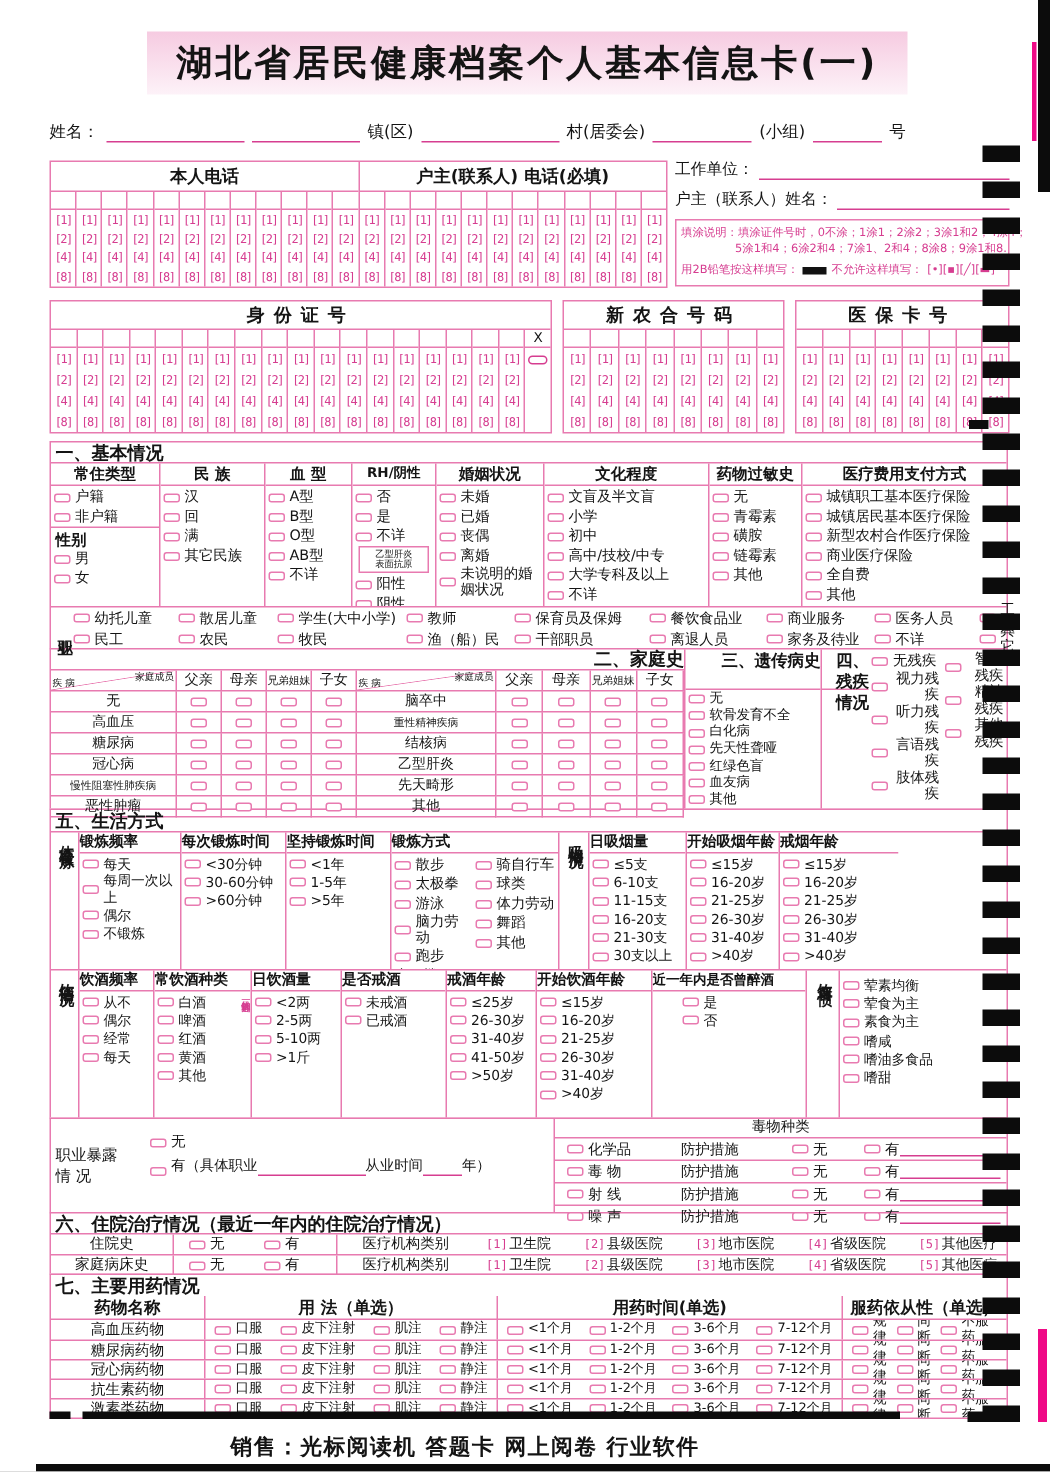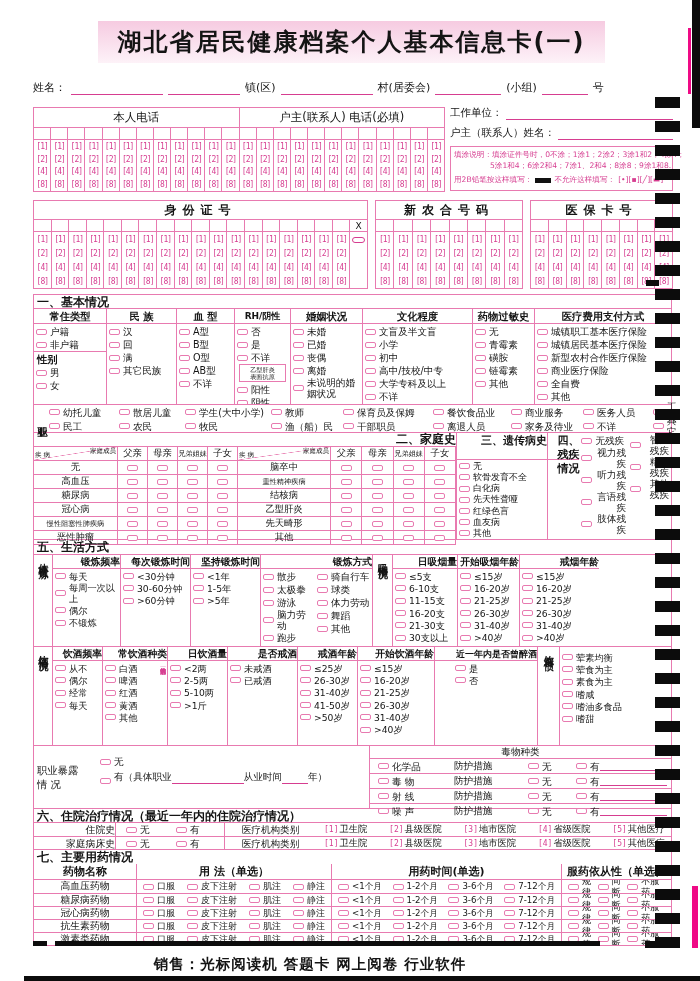--- a/index.html
+++ b/index.html
@@ -26,21 +26,21 @@
   .omr-blank{height:12px;border-bottom:1px solid var(--pink);flex:none;
     display:flex;align-items:center;justify-content:center;font-size:9px;color:var(--ink);}
   .omr-d{flex:1;display:flex;align-items:center;justify-content:center;color:var(--mag);
     font-size:8px;font-family:"DejaVu Sans Mono","Liberation Mono",monospace;letter-spacing:-1px;}
   .omr-oval{width:13px;height:6px;border:1px solid var(--mag);border-radius:3px;margin:5px auto 0;}
 
   .phone{position:absolute;left:33px;top:107px;width:412px;height:85px;border:1px solid var(--pink);display:flex;}
   .phone-half{flex:1;display:flex;flex-direction:column;}
   .phone-half.first{border-right:1px solid var(--pink);}
   .ph-title{height:20px;flex:none;border-bottom:1px solid var(--pink);display:flex;align-items:center;justify-content:center;
-    font-weight:normal;font-size:11.5px;}
+    font-weight:bold;font-size:11.5px;}
 
   .numblk{position:absolute;border:1px solid var(--pink);display:flex;flex-direction:column;}
   .idblk{left:33px;top:200px;width:335px;height:89px;}
   .coopblk{left:375px;top:200px;width:148px;height:89px;}
   .medblk{left:530px;top:200px;width:143px;height:89px;}
   .grid-title{height:19px;flex:none;border-bottom:1px solid var(--pink);display:flex;align-items:center;justify-content:center;
     font-weight:bold;font-size:12px;letter-spacing:6px;}
 
   
   .rtop{position:absolute;left:450px;top:106px;width:223px;font-size:10.5px;}
@@ -95,21 +95,21 @@
   .dis-cols{display:flex;flex:1;font-family:Liberation Serif, serif;}
   .dis-cols>div{padding:1px 2px 0;}
   .dis-c1{width:64px;}
 
   
   .band{display:grid;border-top:1px solid var(--pink);}
   .band.b1{grid-template-columns:18px 68px 70px 70px 112px 20px 65px 62px 80px 1fr;height:92px;}
   .band.b2{grid-template-columns:18px 50px 65px 60px 70px 60px 77px 103px 22px 1fr;height:99px;border-top:1px solid var(--pink);}
   .bcol{border-left:1px solid var(--pink);display:flex;flex-direction:column;overflow:hidden;position:relative;}
   .bcol:first-child{border-left:none;}
-  .b-h{height:14px;flex:none;line-height:14px;text-align:right;font-weight:bold;font-size:9.8px;border-bottom:1px solid var(--pink);white-space:nowrap;}
+  .b-h{height:14px;flex:none;line-height:14px;text-align:left;font-weight:bold;font-size:9.8px;border-bottom:1px solid var(--pink);white-space:nowrap;}
   .bcol .s1-opts .opt{min-height:12.3px;font-size:9.2px;}
   .side{display:flex;align-items:center;justify-content:center;font-weight:bold;font-size:10px;
     writing-mode:vertical-rl;text-orientation:upright;letter-spacing:2px;width:100%;}
   .mode-cols{display:flex;}
   .mode-cols>div{padding:1px 1px 0 2px;}
   .mode-c1{width:54px;}
   .knote{position:absolute;right:0px;top:16px;writing-mode:vertical-rl;text-orientation:upright;
     font-size:6.2px;color:var(--mag);line-height:7px;letter-spacing:0;}
 
   
@@ -120,21 +120,21 @@
   .expo-mid .row2{display:flex;align-items:flex-end;margin-top:3px;white-space:nowrap;}
   .expo-right{width:302px;flex:none;border-left:1px solid var(--pink);display:flex;flex-direction:column;}
   .poison-h{height:12px;line-height:12px;text-align:center;font-size:9.6px;flex:none;}
   .prow{flex:1;display:grid;grid-template-columns:84px 74px 48px 1fr;align-items:center;border-top:1px solid var(--pink);font-size:9.6px;}
   .prow .yes{display:flex;align-items:center;}
   .prow .yes .ul{flex:1;margin:0 4px 2px 0;}
 
   
   .s6-row{display:grid;grid-template-columns:82px 54px 54px 92px 1fr;height:13px;align-items:center;border-top:1px solid var(--pink);}
   .s6-row:first-of-type{border-top:none;}
-  .s6-label{text-align:right;font-size:9.8px;border-right:1px solid var(--pink);height:100%;line-height:13px;}
+  .s6-label{text-align:center;font-size:9.8px;border-right:1px solid var(--pink);height:100%;line-height:13px;}
   .s6-orgcell{border-left:1px solid var(--pink);height:100%;line-height:13px;text-align:center;font-size:9.6px;}
   .s6-orgs{display:flex;justify-content:space-between;padding:0 6px 0 8px;font-size:9.3px;}
   .orgnum{color:var(--mag);margin-right:1px;font-family:"DejaVu Sans Mono","Liberation Mono",monospace;font-size:8px;}
 
   
   .s7-head{display:grid;grid-template-columns:102px 195px 230px 1fr;height:16px;border-bottom:1px solid var(--pink);}
   .s7-head>div{border-left:1px solid var(--pink);text-align:center;font-weight:bold;font-size:11px;line-height:16px;}
   .s7-head>div:first-child{border-left:none;}
   .s7-row{display:grid;grid-template-columns:102px 195px 230px 1fr;height:13px;border-top:1px solid var(--pink);}
   .s7-row:first-of-type{border-top:none;}

